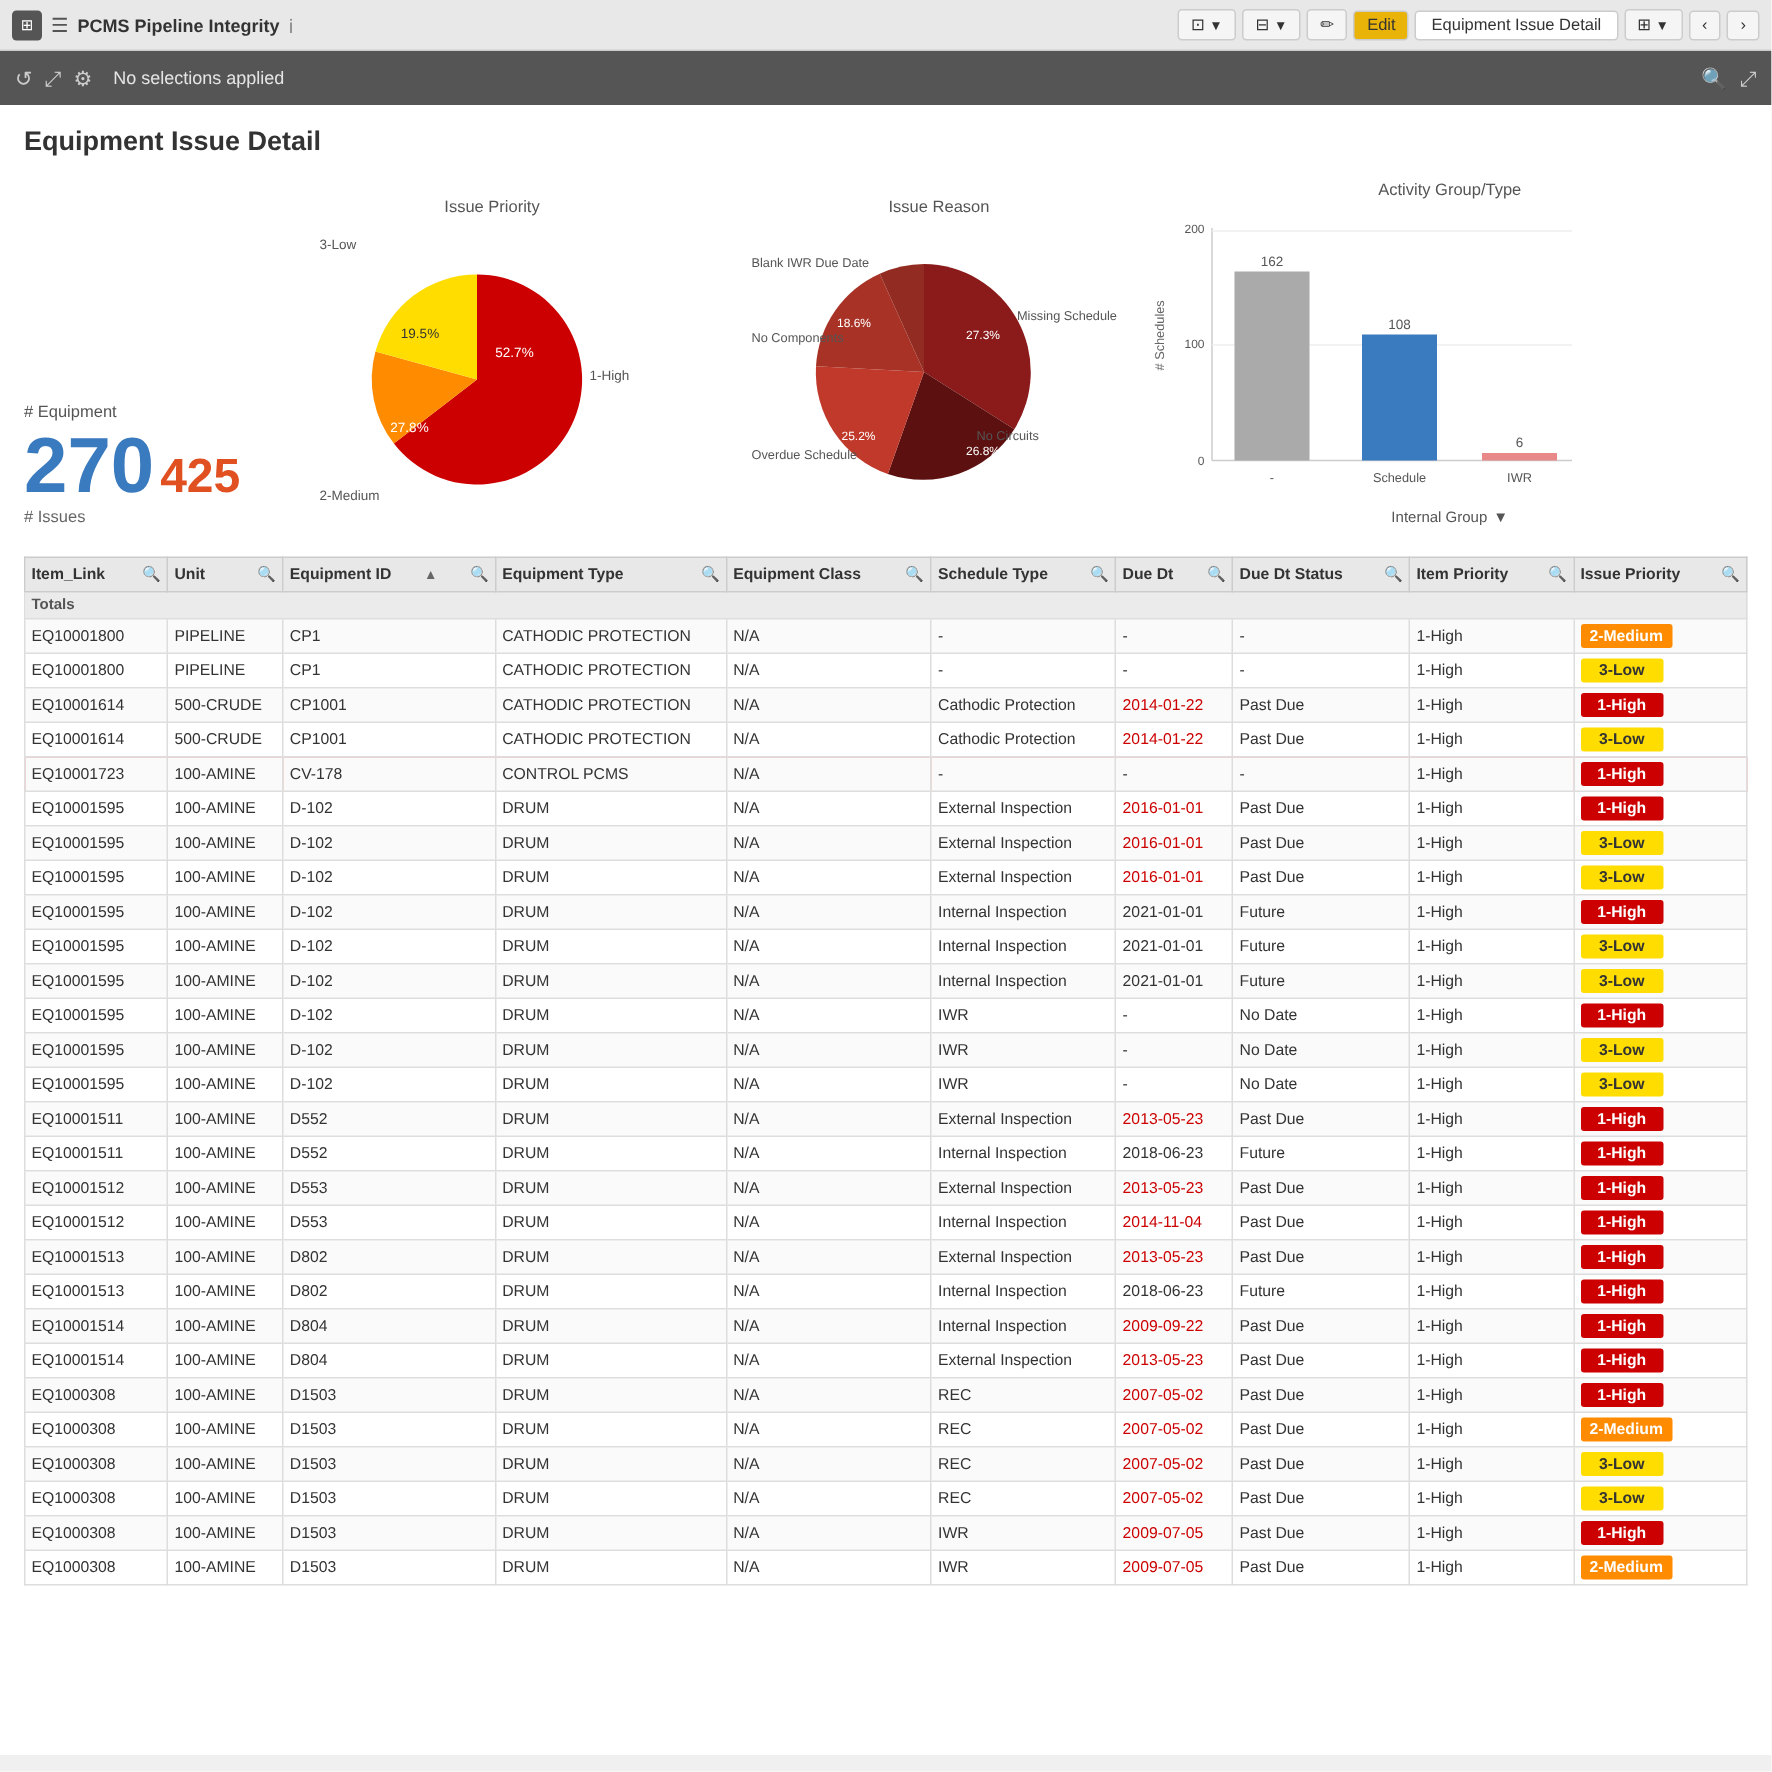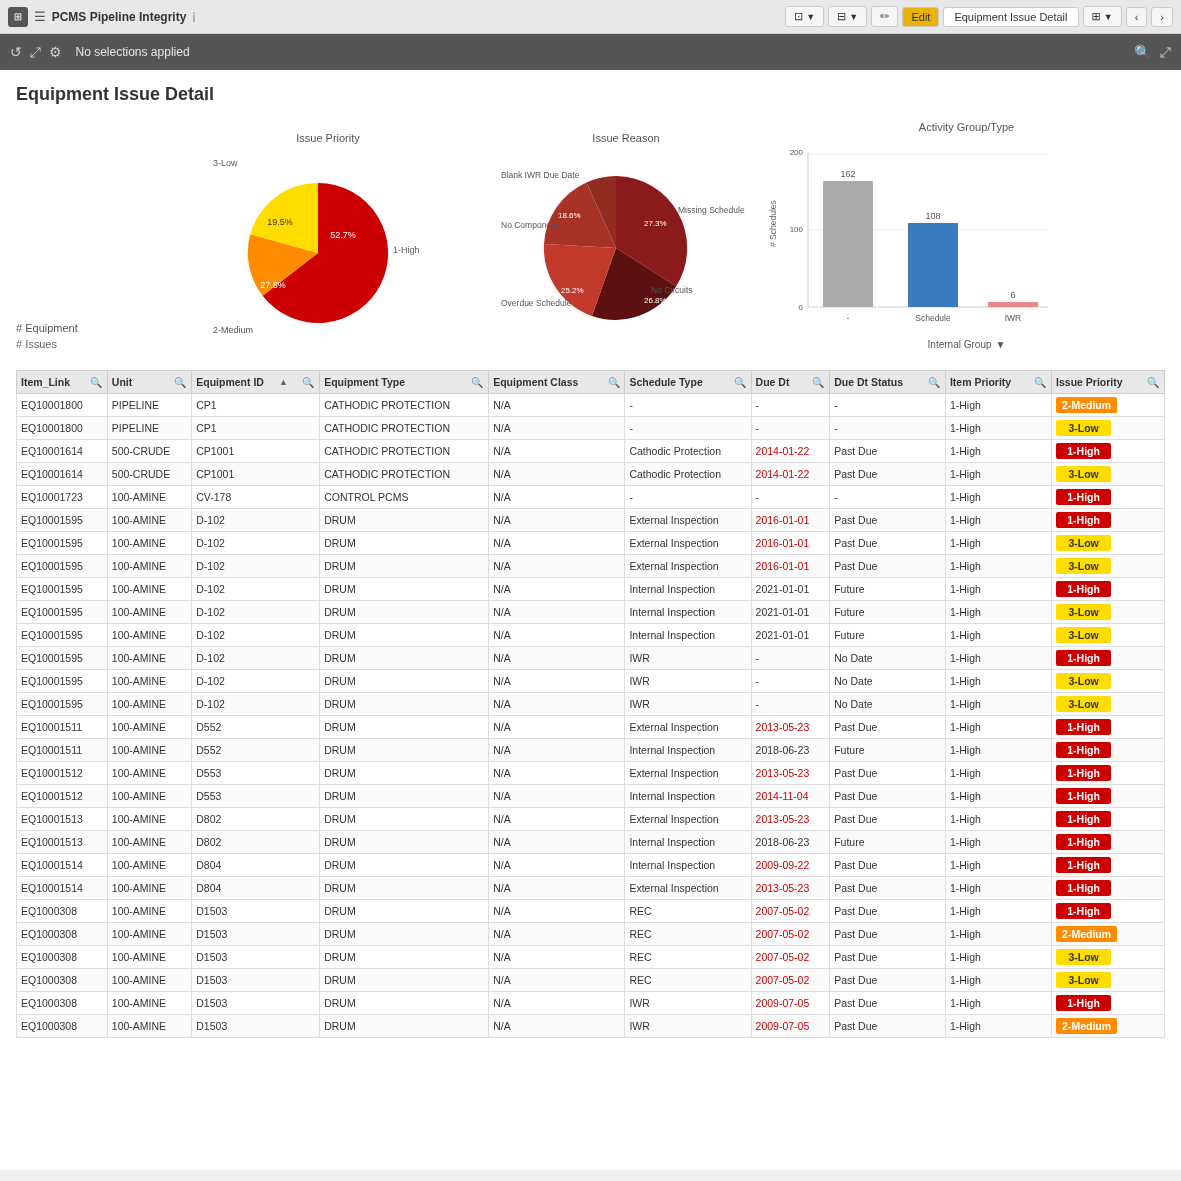--- a/index.html
+++ b/index.html
@@ -50,21 +50,21 @@
     .chart-section { flex: 1; }
     .chart-title { font-size: 11px; color: #555; text-align: center; margin-bottom: 4px; }
 
     
     .section-title { font-size: 13px; font-weight: bold; color: #333; margin-bottom: 8px; }
     .data-table { width: 100%; border-collapse: collapse; font-size: 10.5px; }
     .data-table th {
       background: #e8e8e8; border: 1px solid #ccc; padding: 5px 4px;
       text-align: left; font-weight: bold; white-space: nowrap;
     }
-    .data-table th .th-inner { display: flex; align-items: center; justify-content: space-between; gap: 2px; }
+    .data-table th .th-inner { display: flex; align-items: center; justify-content: space-between; gap: 13px; }
     .data-table td { border: 1px solid #ddd; padding: 3px 4px; white-space: nowrap; }
     .data-table tr.totals-row td { background: #f5f5f5; font-weight: bold; }
     .data-table tr:nth-child(even) td { background: #fafafa; }
     .data-table tr:nth-child(odd) td { background: #fff; }
     .data-table tr.totals-row td { background: #ebebeb; }
 
     .col-sort { color: #666; font-size: 9px; cursor: pointer; }
     .col-search { color: #666; font-size: 10px; cursor: pointer; }
 
     
@@ -124,20 +124,24 @@
   <span class="expand-icon">⤢</span>
 </div>
 
 <div class="page-content">
   <h1 class="page-title">Equipment Issue Detail</h1>
 
   <div class="charts-row">
 
     <div class="kpi-section">
       <div class="kpi-label"># Equipment</div>
+      <div class="kpi-numbers">
+        <span class="kpi-main">270</span>
+        <span class="kpi-sub">425</span>
+      </div>
       <div class="kpi-sub-label"># Issues</div>
     </div>
 
     <div class="chart-section" style="min-width:220px; max-width:240px;">
       <div class="chart-title">Issue Priority</div>
       <svg width="220" height="200" viewBox="0 0 220 200">
 
         <g transform="translate(110,105)">
           <path d="M0,0 L0,-70 A70,70 0 1,1 -55.4,42.7 Z" fill="#cc0000"></path>
 
@@ -282,20 +286,23 @@
         <th>
           <div class="th-inner">
             <span>Issue Priority</span>
             <span class="col-search">🔍</span>
           </div>
         </th>
       </tr>
     </thead>
     <tbody id="table-body">
 
+      <tr class="totals-row">
+        <td colspan="10" style="font-weight:bold; font-size:10px; color:#555;">Totals</td>
+      </tr>
     <tr style="background: rgb(255, 255, 255);">
           <td>EQ10001800</td>
           <td>PIPELINE</td>
           <td>CP1</td>
           <td>CATHODIC PROTECTION</td>
           <td>N/A</td>
           <td>-</td>
           <td class="date-normal">-</td>
           <td>-</td>
           <td>1-High</td>

